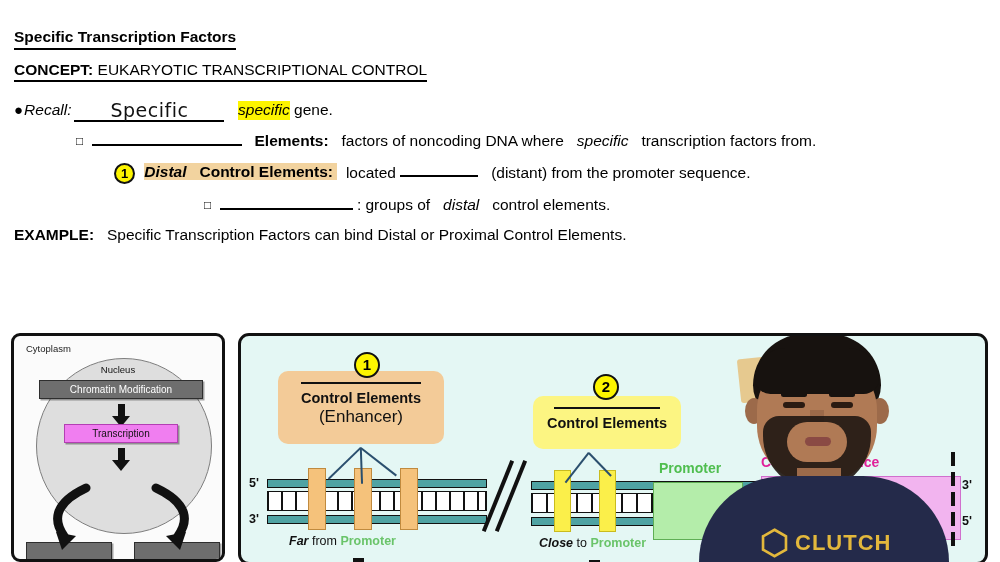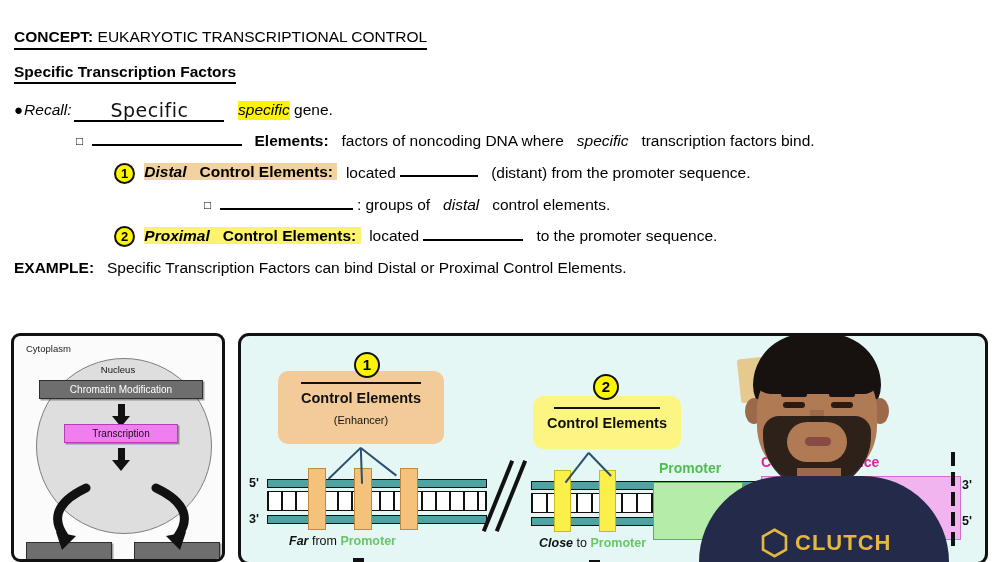--- a/index.html
+++ b/index.html
@@ -107,21 +107,21 @@
   }
 
   .cebox {
     position:absolute; border-radius:10px; text-align:center; z-index:5;
     font-weight:bold; color:#111; padding-top:8px;
   }
   .cebox.orange { background:#f3cb98; }
   .cebox.yellow { background:#fcf582; }
   .cebox .topline { display:block; width:72%; margin:3px auto 6px auto; border-bottom:2px solid #111; height:1px; }
   .cebox .t1 { font-size:14.5px; display:block; }
-  .cebox .t2 { font-size:11px; font-weight:normal; display:block; margin-top:8px; }
+  .cebox .t2 { font-size:17px; font-weight:normal; display:block; margin-top:1px; }
   .strand { position:absolute; height:9px; background:#4fa3a3; border:1.6px solid #111; }
   .rungs { position:absolute; border-top:1.6px solid #111; border-bottom:1.6px solid #111; background:#fff; }
   .rung { position:absolute; top:0; bottom:0; width:1.6px; background:#111; }
   .ce-block { position:absolute; z-index:3; border:1.4px solid #c08a3e; }
   .ce-block.orange { background:#f5c27b; }
   .ce-block.yellow { background:#fbef4a; border-color:#c9bb1e; }
   .leg { position:absolute; background:#2b4f6e; height:1.6px; transform-origin:left center; z-index:4; }
 
   .tick { position:absolute; font-size:12.5px; font-weight:bold; color:#111; z-index:4; }
   .cap { position:absolute; font-size:12.5px; color:#111; z-index:4; white-space:nowrap; }
@@ -166,29 +166,29 @@
     color:#e3b83c; letter-spacing:1px; font-family:"Liberation Sans", sans-serif;
   }
 </style>
 </head>
 <body>
 
 <div id="page">
 
   <div class="notes">
 
+    <div class="line subhead">
+      <span class="inner">Specific Transcription Factors</span>
+    </div>
+
     <div class="line concept-line">
       <span class="inner">
         <span class="concept-lbl">CONCEPT:</span>
         <span>EUKARYOTIC TRANSCRIPTIONAL CONTROL</span>
       </span>
-    </div>
-
-    <div class="line subhead">
-      <span class="inner">Specific Transcription Factors</span>
     </div>
 
     <div class="line bullet-recall">
       <span class="dot">●</span>
       <span class="ital">Recall:</span>
       <span class="hand-blank">
         <span class="hand">Specific</span>
       </span>
       <span>&nbsp;</span>
       <span>&nbsp;</span>
@@ -200,21 +200,21 @@
     <div class="line ind1">
       <span class="sq">□</span>
       <span class="blank b-xl"></span>
       <span>&nbsp;</span>
       <span class="bld">Elements:</span>
       <span>&nbsp;</span>
       <span>factors of noncoding DNA where</span>
       <span>&nbsp;</span>
       <span class="ital">specific</span>
       <span>&nbsp;</span>
-      <span>transcription factors bind.</span>
+      <span>transcription factors from.</span>
     </div>
 
     <div class="line ind2">
       <span class="numcirc">1</span>
       <span class="hl-tan">
         <span class="ital bld">Distal</span>
         <span>&nbsp;</span>
         <span class="bld">Control Elements:</span>
       </span>
       <span>&nbsp;</span>
@@ -227,33 +227,20 @@
     <div class="line ind3">
       <span class="sq">□</span>
       <span class="blank b-lg"></span>
       <span>: groups of</span>
       <span>&nbsp;</span>
       <span class="ital">distal</span>
       <span>&nbsp;</span>
       <span>control elements.</span>
     </div>
 
-    <div class="line ind2b">
-      <span class="numcirc">2</span>
-      <span class="hl-yellow-soft">
-        <span class="ital bld">Proximal</span>
-        <span>&nbsp;</span>
-        <span class="bld">Control Elements:</span>
-      </span>
-      <span>&nbsp;</span>
-      <span>located</span>
-      <span class="blank b-md"></span>
-      <span>&nbsp;</span>
-      <span>to the promoter sequence.</span>
-    </div>
 
     <div class="line example-line">
       <span class="bld">EXAMPLE:</span>
       <span>&nbsp;</span>
       <span>Specific Transcription Factors can bind Distal or Proximal Control Elements.</span>
     </div>
   </div>
 
   <div class="diagrams">
 

